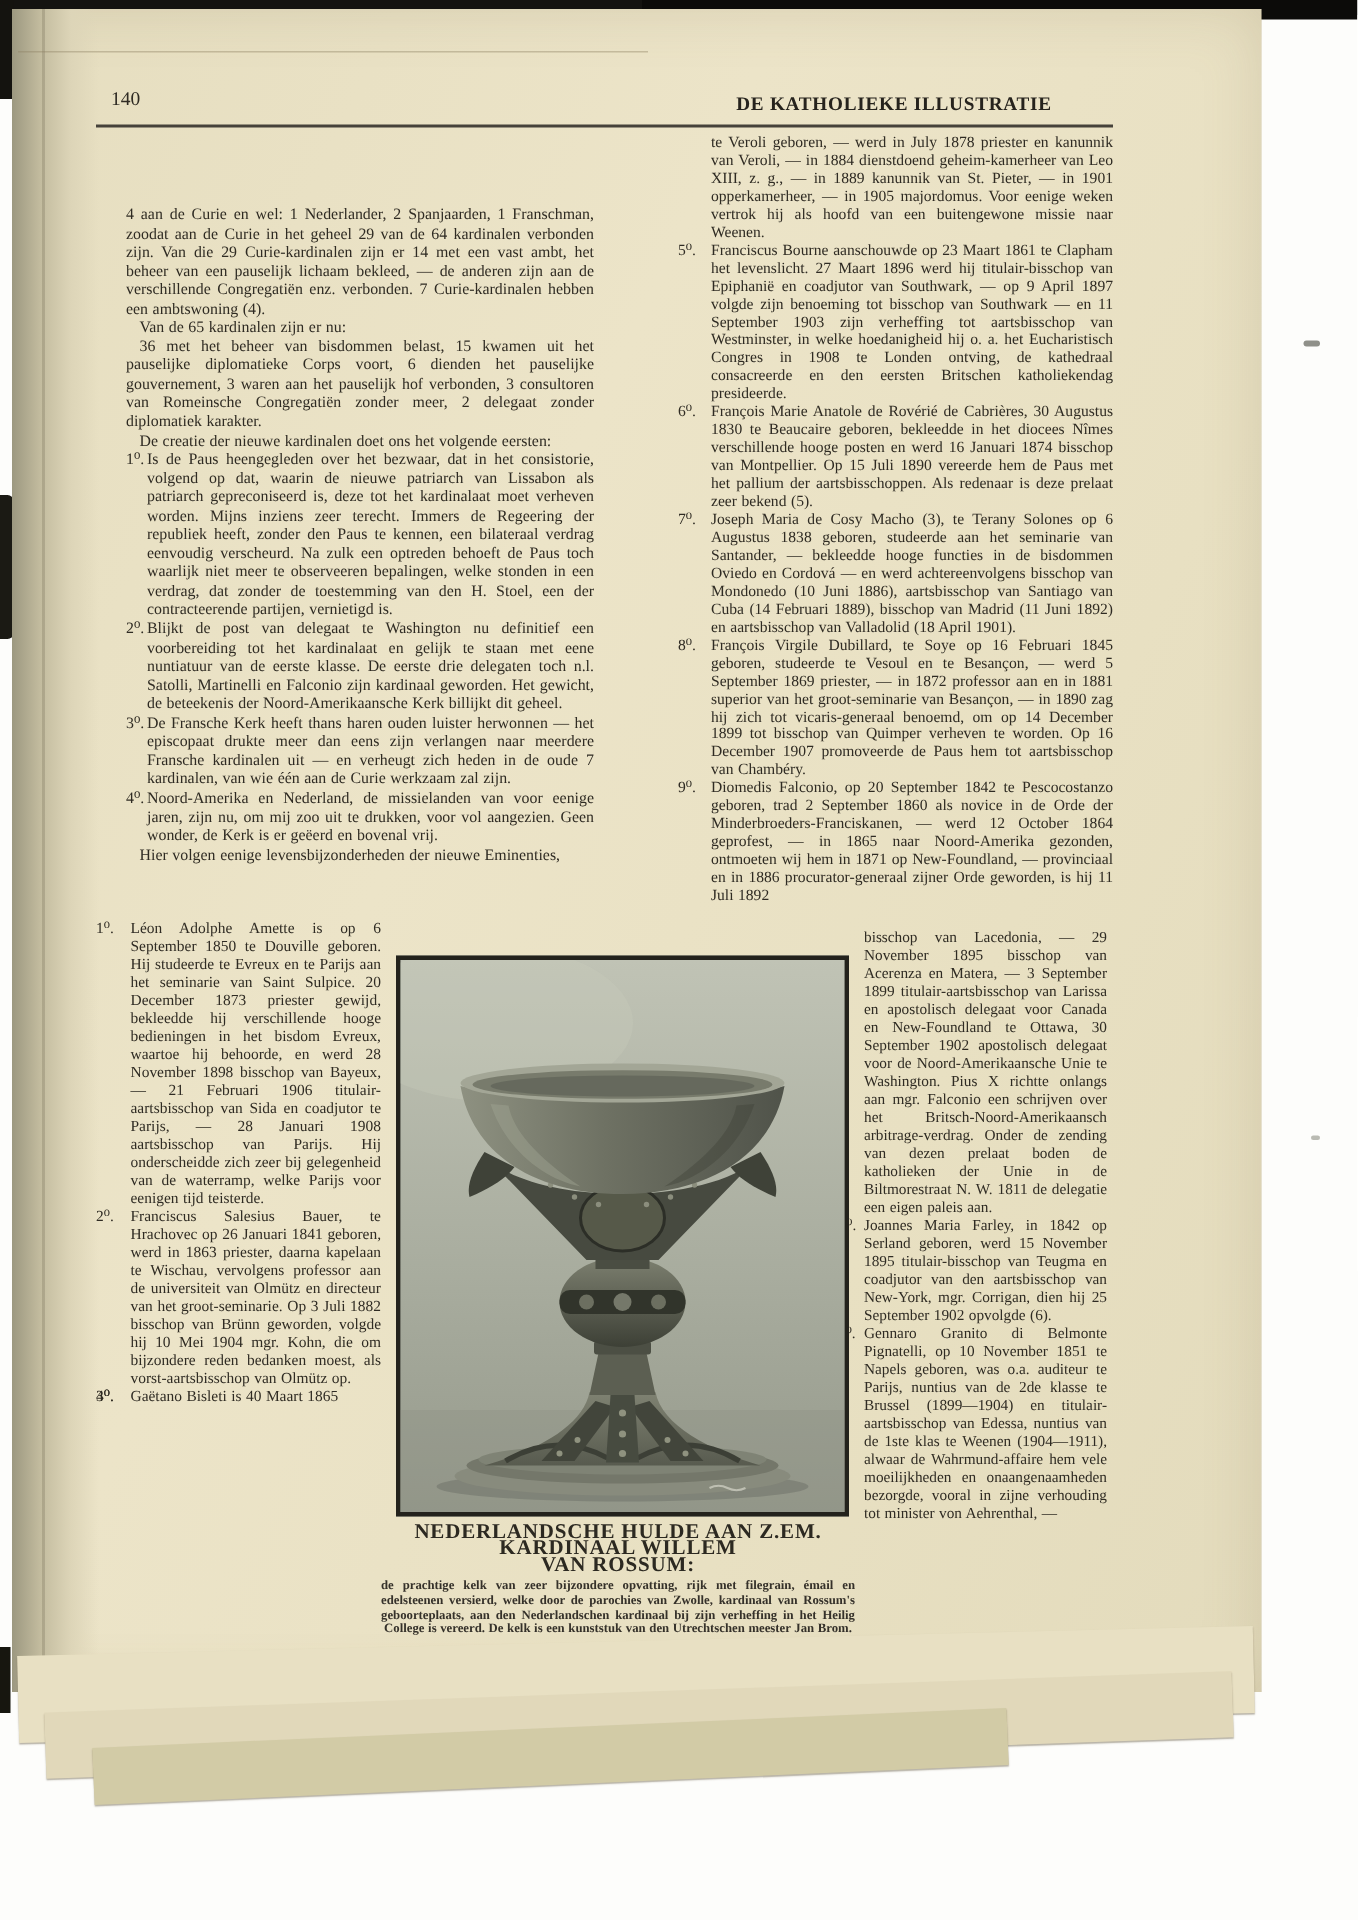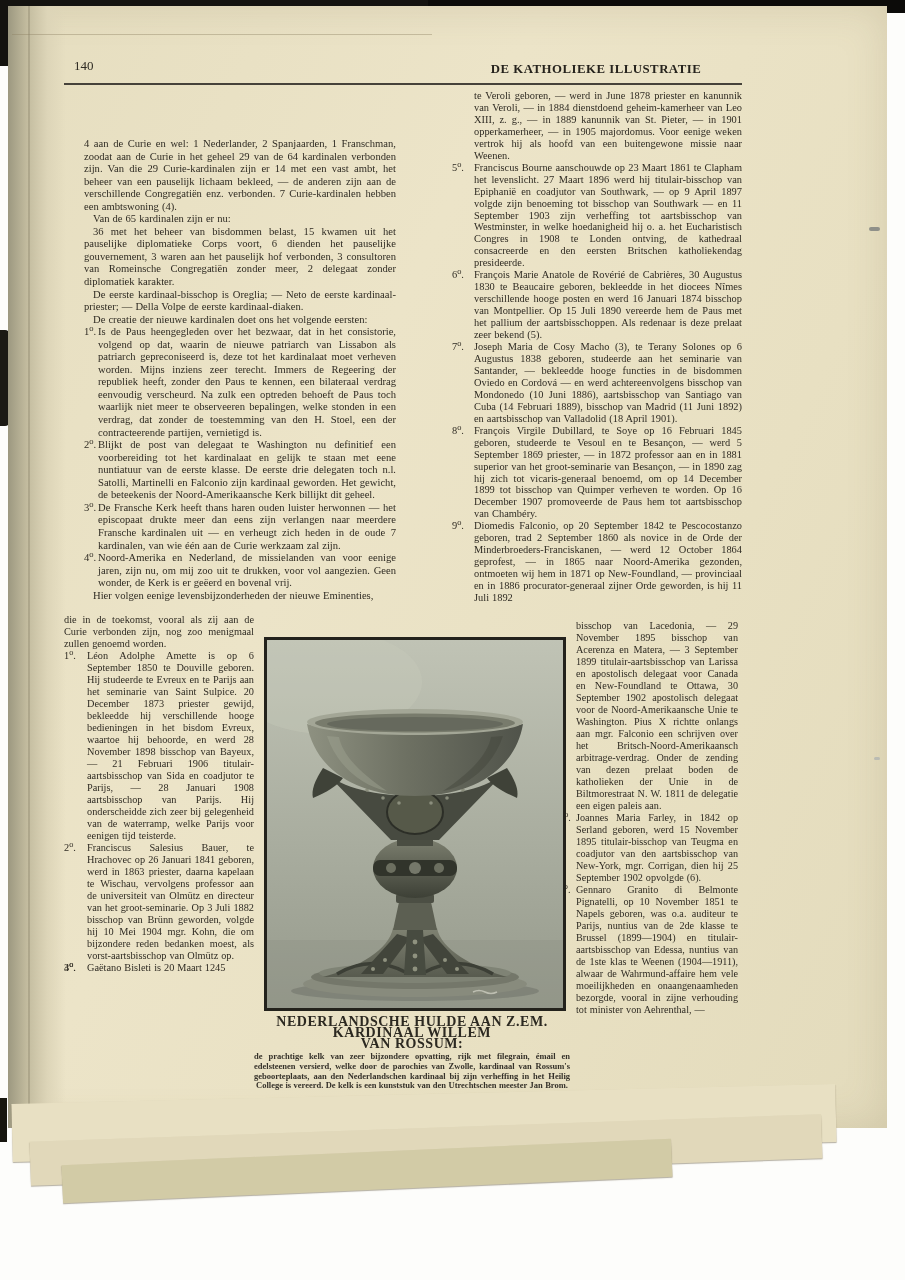--- a/index.html
+++ b/index.html
@@ -17,21 +17,21 @@
 
   
   .sheet{position:absolute;box-shadow:0 1px 1px rgba(90,80,55,.45);}
   .s2{left:12px;top:1094px;width:824px;height:58px;background:#e8e0c3;transform:rotate(-1.4deg);}
   .s3{left:30px;top:1128px;width:792px;height:44px;background:#e1d8ba;transform:rotate(-2.0deg);}
   .s4{left:62px;top:1152px;width:610px;height:38px;background:#d2cba6;transform:rotate(-2.5deg);}
 
   
   .paper{position:absolute;left:8px;top:6px;width:833px;height:1122px;
          background:linear-gradient(115deg,#e6dec0 0%,#ece4c8 38%,#e8e0c2 70%,#e3dbbc 100%);
-         box-shadow:inset 0 0 40px rgba(120,105,70,.18);padding-left:46px;}
+         box-shadow:inset 0 0 40px rgba(120,105,70,.18);}
   .spine{position:absolute;left:0;top:0;width:58px;height:100%;
          background:linear-gradient(to right,#9c9880 0%,#c2bb9e 32%,#ddd5b8 68%,rgba(233,225,196,0) 100%);}
   .spine-line{position:absolute;left:20px;top:0;width:2px;height:100%;background:rgba(120,113,88,.30);}
   .tear-line{position:absolute;left:4px;top:28px;width:420px;height:1px;background:rgba(140,128,98,.40);}
 
   .pageno{position:absolute;left:66px;top:52px;font-size:13px;color:#2f2b23;}
   .journal{position:absolute;left:444px;top:56px;width:288px;text-align:center;
            font-weight:bold;font-size:12.8px;letter-spacing:.5px;color:#26231d;}
   .rule{position:absolute;left:56px;top:77px;width:678px;height:2px;background:#46423a;}
 
@@ -80,21 +80,20 @@
     <div class="tear-line"></div>
 
     <div class="pageno">140</div>
     <div class="journal">DE KATHOLIEKE ILLUSTRATIE</div>
     <div class="rule"></div>
 
     <div class="col lt">
       <p>4 aan de Curie en wel: 1 Nederlander, 2 Spanjaarden, 1 Franschman, zoodat aan de Curie in het geheel 29 van de 64 kardinalen verbonden zijn. Van die 29 Curie-kardinalen zijn er 14 met een vast ambt, het beheer van een pauselijk lichaam bekleed, — de anderen zijn aan de verschillende Congregatiën enz. verbonden. 7 Curie-kardinalen hebben een ambtswoning (4).</p>
       <p class="p-ind">Van de 65 kardinalen zijn er nu:</p>
       <p class="p-ind">36 met het beheer van bisdommen belast, 15 kwamen uit het pauselijke diplomatieke Corps voort, 6 dienden het pauselijke gouvernement, 3 waren aan het pauselijk hof verbonden, 3 consultoren van Romeinsche Congregatiën zonder meer, 2 delegaat zonder diplomatiek karakter.</p>
-      <p class="p-ind">De eerste kardinaal-bisschop is Oreglia; — Neto de eerste kardinaal-priester; — Della Volpe de eerste kardinaal-diaken.</p>
       <p class="p-ind">De creatie der nieuwe kardinalen doet ons het volgende eersten:</p>
       <div class="item">
         <span class="num">1⁰.</span>
         <span>Is de Paus heengegleden over het bezwaar, dat in het consistorie, volgend op dat, waarin de nieuwe patriarch van Lissabon als patriarch gepreconiseerd is, deze tot het kardinalaat moet verheven worden. Mijns inziens zeer terecht. Immers de Regeering der republiek heeft, zonder den Paus te kennen, een bilateraal verdrag eenvoudig verscheurd. Na zulk een optreden behoeft de Paus toch waarlijk niet meer te observeeren bepalingen, welke stonden in een verdrag, dat zonder de toestemming van den H. Stoel, een der contracteerende partijen, vernietigd is.</span>
       </div>
       <div class="item">
         <span class="num">2⁰.</span>
         <span>Blijkt de post van delegaat te Washington nu definitief een voorbereiding tot het kardinalaat en gelijk te staan met eene nuntiatuur van de eerste klasse. De eerste drie delegaten toch n.l. Satolli, Martinelli en Falconio zijn kardinaal geworden. Het gewicht, de beteekenis der Noord-Amerikaansche Kerk billijkt dit geheel.</span>
       </div>
       <div class="item">
@@ -102,40 +101,39 @@
         <span>De Fransche Kerk heeft thans haren ouden luister herwonnen — het episcopaat drukte meer dan eens zijn verlangen naar meerdere Fransche kardinalen uit — en verheugt zich heden in de oude 7 kardinalen, van wie één aan de Curie werkzaam zal zijn.</span>
       </div>
       <div class="item">
         <span class="num">4⁰.</span>
         <span>Noord-Amerika en Nederland, de missielanden van voor eenige jaren, zijn nu, om mij zoo uit te drukken, voor vol aangezien. Geen wonder, de Kerk is er geëerd en bovenal vrij.</span>
       </div>
       <p class="p-ind">Hier volgen eenige levensbijzonderheden der nieuwe Eminenties,</p>
     </div>
 
     <div class="col ln">
-      <p>die in de toekomst, vooral als zij aan de Curie verbonden zijn, nog zoo menigmaal zullen genoemd worden.</p>
       <div class="item">
         <span class="num">1⁰.</span>
         <span>Léon Adolphe Amette is op 6 September 1850 te Douville geboren. Hij studeerde te Evreux en te Parijs aan het seminarie van Saint Sulpice. 20 December 1873 priester gewijd, bekleedde hij verschillende hooge bedieningen in het bisdom Evreux, waartoe hij behoorde, en werd 28 November 1898 bisschop van Bayeux, — 21 Februari 1906 titulair-aartsbisschop van Sida en coadjutor te Parijs, — 28 Januari 1908 aartsbisschop van Parijs. Hij onderscheidde zich zeer bij gelegenheid van de waterramp, welke Parijs voor eenigen tijd teisterde.</span>
       </div>
       <div class="item">
         <span class="num">2⁰.</span>
         <span>Franciscus Salesius Bauer, te Hrachovec op 26 Januari 1841 geboren, werd in 1863 priester, daarna kapelaan te Wischau, vervolgens professor aan de universiteit van Olmütz en directeur van het groot-seminarie. Op 3 Juli 1882 bisschop van Brünn geworden, volgde hij 10 Mei 1904 mgr. Kohn, die om bijzondere reden bedanken moest, als vorst-aartsbisschop van Olmütz op.</span>
       </div>
       <div class="item">
         <span class="num">3⁰.</span>
       </div>
       <div class="item">
         <span class="num">4⁰.</span>
-        <span>Gaëtano Bisleti is 20 Maart 1245</span>
+        <span>Gaëtano Bisleti is 40 Maart 1865</span>
       </div>
     </div>
 
     <div class="col rt">
-      <p class="cont">te Veroli geboren, — werd in June 1878 priester en kanunnik van Veroli, — in 1884 dienstdoend geheim-kamerheer van Leo XIII, z. g., — in 1889 kanunnik van St. Pieter, — in 1901 opperkamerheer, — in 1905 majordomus. Voor eenige weken vertrok hij als hoofd van een buitengewone missie naar Weenen.</p>
+      <p class="cont">te Veroli geboren, — werd in July 1878 priester en kanunnik van Veroli, — in 1884 dienstdoend geheim-kamerheer van Leo XIII, z. g., — in 1889 kanunnik van St. Pieter, — in 1901 opperkamerheer, — in 1905 majordomus. Voor eenige weken vertrok hij als hoofd van een buitengewone missie naar Weenen.</p>
       <div class="item">
         <span class="num">5⁰.</span>
         <span>Franciscus Bourne aanschouwde op 23 Maart 1861 te Clapham het levenslicht. 27 Maart 1896 werd hij titulair-bisschop van Epiphanië en coadjutor van Southwark, — op 9 April 1897 volgde zijn benoeming tot bisschop van Southwark — en 11 September 1903 zijn verheffing tot aartsbisschop van Westminster, in welke hoedanigheid hij o. a. het Eucharistisch Congres in 1908 te Londen ontving, de kathedraal consacreerde en den eersten Britschen katholiekendag presideerde.</span>
       </div>
       <div class="item">
         <span class="num">6⁰.</span>
         <span>François Marie Anatole de Rovérié de Cabrières, 30 Augustus 1830 te Beaucaire geboren, bekleedde in het diocees Nîmes verschillende hooge posten en werd 16 Januari 1874 bisschop van Montpellier. Op 15 Juli 1890 vereerde hem de Paus met het pallium der aartsbisschoppen. Als redenaar is deze prelaat zeer bekend (5).</span>
       </div>
       <div class="item">
         <span class="num">7⁰.</span>

